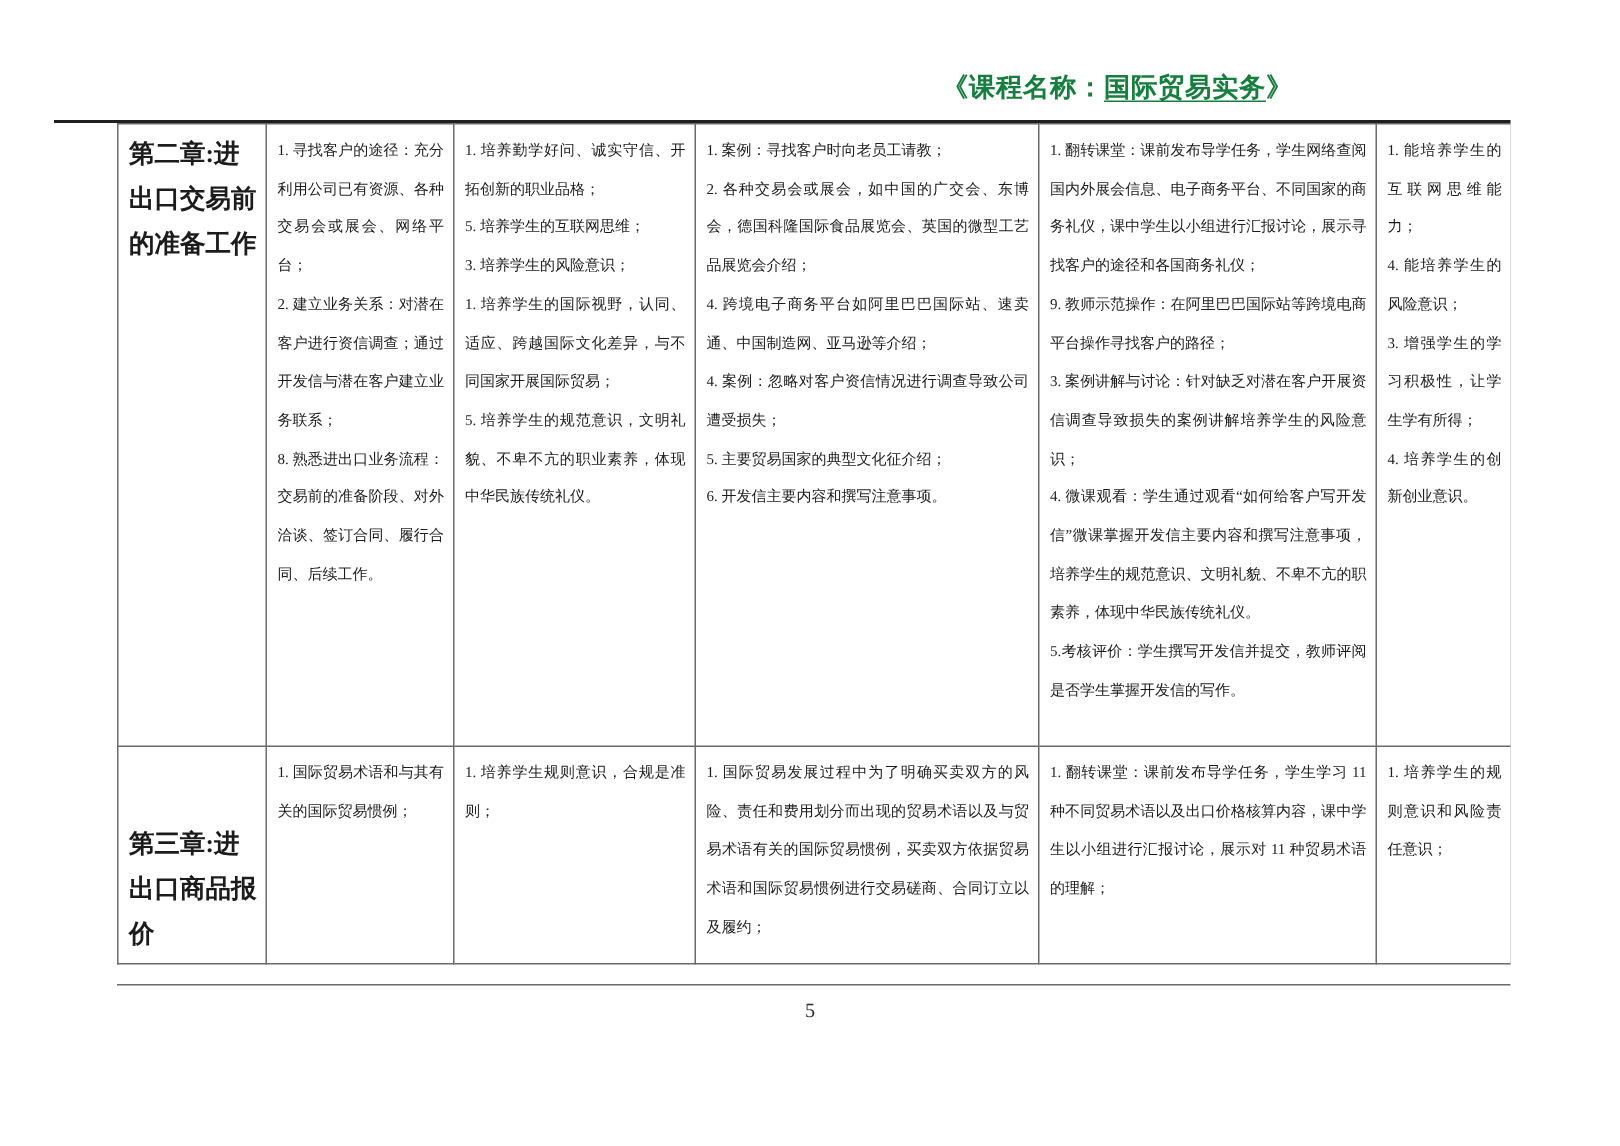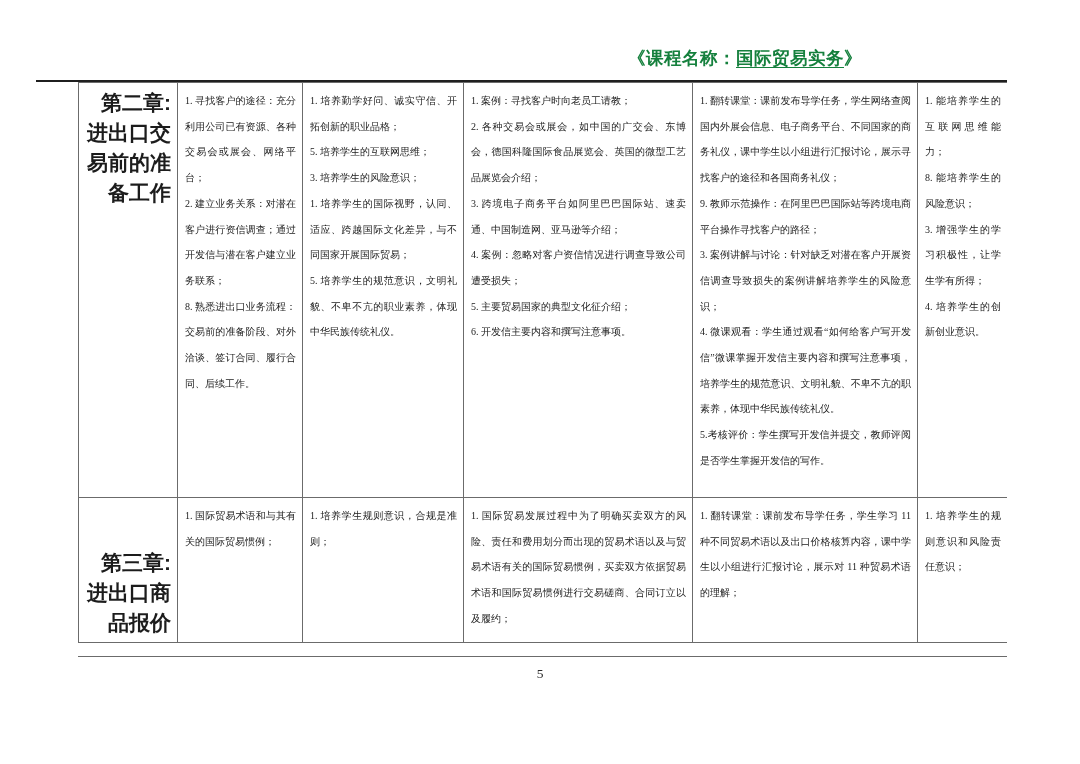--- a/index.html
+++ b/index.html
@@ -44,24 +44,24 @@
   }
   table.syllabus td{
     border:1px solid #6b6b6b;
     vertical-align:top;
     padding:5px 6px 4px 7px;
     overflow:hidden;
   }
   tr.row-1 td{height:405px;}
   td.chapter-cell{
     vertical-align:middle;
-    text-align:right;
-    font-family:Liberation Sans, sans-serif;
+    text-align:left;
+    font-family:Liberation Serif, serif;
     font-weight:bold;
-    font-size:21px;
+    font-size:17px;
     line-height:30px;
     padding:2px 4px;
   }
   tr.row-2 td.chapter-cell{
     vertical-align:top;
     padding-top:50px;
   }
   .cell-item{
     margin:0;
     font-size:10px;
@@ -109,35 +109,35 @@
         <td>
               <p class="cell-item">1. 培养勤学好问、诚实守信、开拓创新的职业品格；</p>
               <p class="cell-item">5. 培养学生的互联网思维；</p>
               <p class="cell-item">3. 培养学生的风险意识；</p>
               <p class="cell-item">1. 培养学生的国际视野，认同、适应、跨越国际文化差异，与不同国家开展国际贸易；</p>
               <p class="cell-item">5. 培养学生的规范意识，文明礼貌、不卑不亢的职业素养，体现中华民族传统礼仪。</p>
             </td>
         <td>
               <p class="cell-item">1. 案例：寻找客户时向老员工请教；</p>
               <p class="cell-item">2. 各种交易会或展会，如中国的广交会、东博会，德国科隆国际食品展览会、英国的微型工艺品展览会介绍；</p>
-              <p class="cell-item">3. 跨境电子商务平台如阿里巴巴国际站、速卖通、中国制造网、亚马逊等介绍；</p>
+              <p class="cell-item">4. 跨境电子商务平台如阿里巴巴国际站、速卖通、中国制造网、亚马逊等介绍；</p>
               <p class="cell-item">4. 案例：忽略对客户资信情况进行调查导致公司遭受损失；</p>
               <p class="cell-item">5. 主要贸易国家的典型文化征介绍；</p>
               <p class="cell-item">6. 开发信主要内容和撰写注意事项。</p>
             </td>
         <td>
               <p class="cell-item">1. 翻转课堂：课前发布导学任务，学生网络查阅国内外展会信息、电子商务平台、不同国家的商务礼仪，课中学生以小组进行汇报讨论，展示寻找客户的途径和各国商务礼仪；</p>
               <p class="cell-item">9. 教师示范操作：在阿里巴巴国际站等跨境电商平台操作寻找客户的路径；</p>
               <p class="cell-item">3. 案例讲解与讨论：针对缺乏对潜在客户开展资信调查导致损失的案例讲解培养学生的风险意识；</p>
               <p class="cell-item">4. 微课观看：学生通过观看“如何给客户写开发信”微课掌握开发信主要内容和撰写注意事项，培养学生的规范意识、文明礼貌、不卑不亢的职素养，体现中华民族传统礼仪。</p>
               <p class="cell-item">5.考核评价：学生撰写开发信并提交，教师评阅是否学生掌握开发信的写作。</p>
             </td>
         <td>
               <p class="cell-item">1. 能培养学生的互联网思维能力；</p>
-              <p class="cell-item">8. 能培养学生的风险意识；</p>
+              <p class="cell-item">4. 能培养学生的风险意识；</p>
               <p class="cell-item">3. 增强学生的学习积极性，让学生学有所得；</p>
               <p class="cell-item">4. 培养学生的创新创业意识。</p>
             </td>
       </tr>
       <tr class="row-2">
         <td class="chapter-cell">第三章:进出口商品报价</td>
         <td>
               <p class="cell-item">1. 国际贸易术语和与其有关的国际贸易惯例；</p>
             </td>
         <td>

